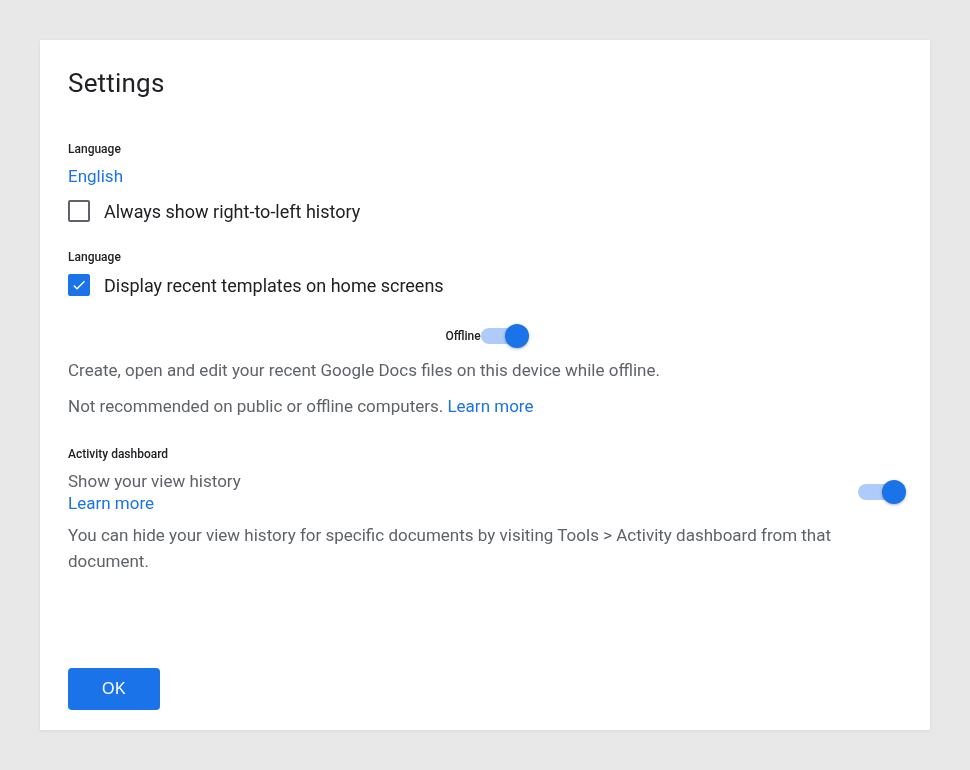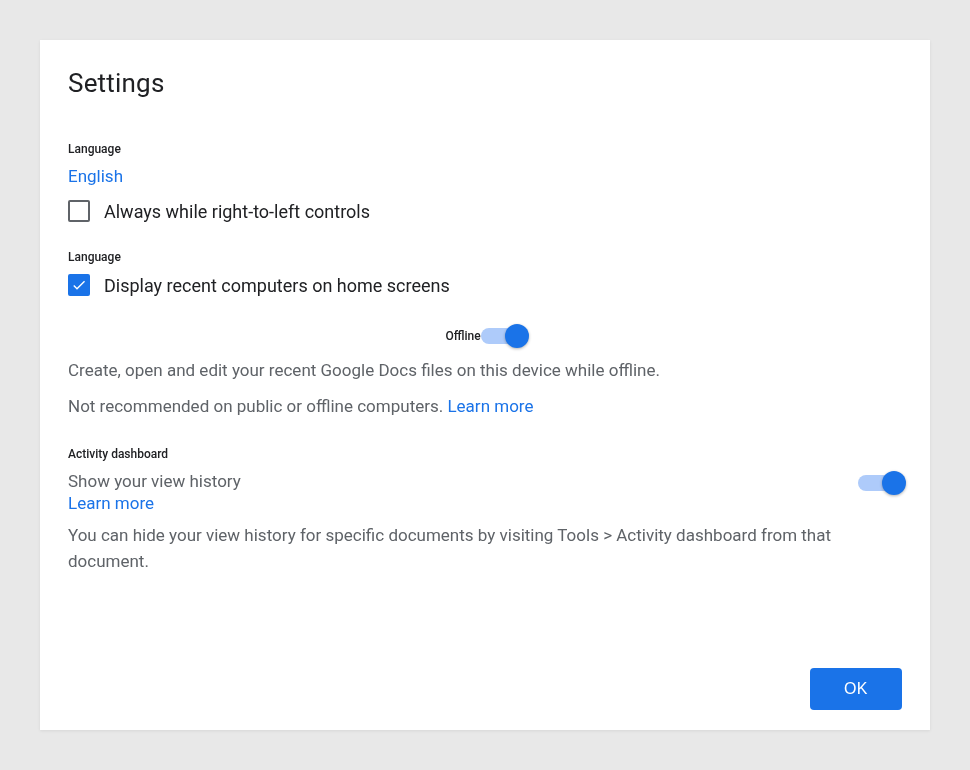--- a/index.html
+++ b/index.html
@@ -119,30 +119,30 @@
       width: 24px;
       height: 24px;
       background: #1a73e8;
       border-radius: 50%;
       top: 0;
       right: -4px;
       box-shadow: 0 1px 3px rgba(0,0,0,0.3);
     }
     .toggle-row {
       display: flex;
-      align-items: flex-start;
+      align-items: center;
       justify-content: space-between;
       gap: 20px;
     }
     .toggle-content {
       flex: 1;
     }
     .button-row {
       display: flex;
-      justify-content: flex-end;
+      justify-content: flex-start;
       margin-top: auto;
       padding-top: 20px;
     }
     .ok-button {
       background: #1a73e8;
       color: #fff;
       font-size: 16px;
       font-weight: 500;
       letter-spacing: 0.5px;
       border: none;
@@ -157,33 +157,33 @@
 <div class="dialog">
   <h1 class="dialog-title">Settings</h1>
 
   <div class="section">
     <div class="section-header">Language</div>
     <a class="link">English</a>
     <div class="checkbox-row">
       <div class="checkbox">
         
       </div>
-      <span class="checkbox-label">Always while right-to-left controls</span>
+      <span class="checkbox-label">Always show right-to-left history</span>
     </div>
   </div>
 
   <div class="section">
     <div class="section-header">Language</div>
     <div class="checkbox-row" style="margin-top:6px;">
       <div class="checkbox checked">
         <svg viewBox="0 0 24 24">
             <path fill="#fff" d="M9 16.17L4.83 12l-1.42 1.41L9 19 21 7l-1.41-1.41z"></path>
           </svg>
       </div>
-      <span class="checkbox-label">Display recent computers on home screens</span>
+      <span class="checkbox-label">Display recent templates on home screens</span>
     </div>
   </div>
 
   <div class="section">
     <div class="section-header-row">
       <div class="section-header" style="margin-bottom:0;">Offline</div>
       <div class="toggle">
         <div class="toggle-track"></div>
         <div class="toggle-thumb"></div>
       </div>

